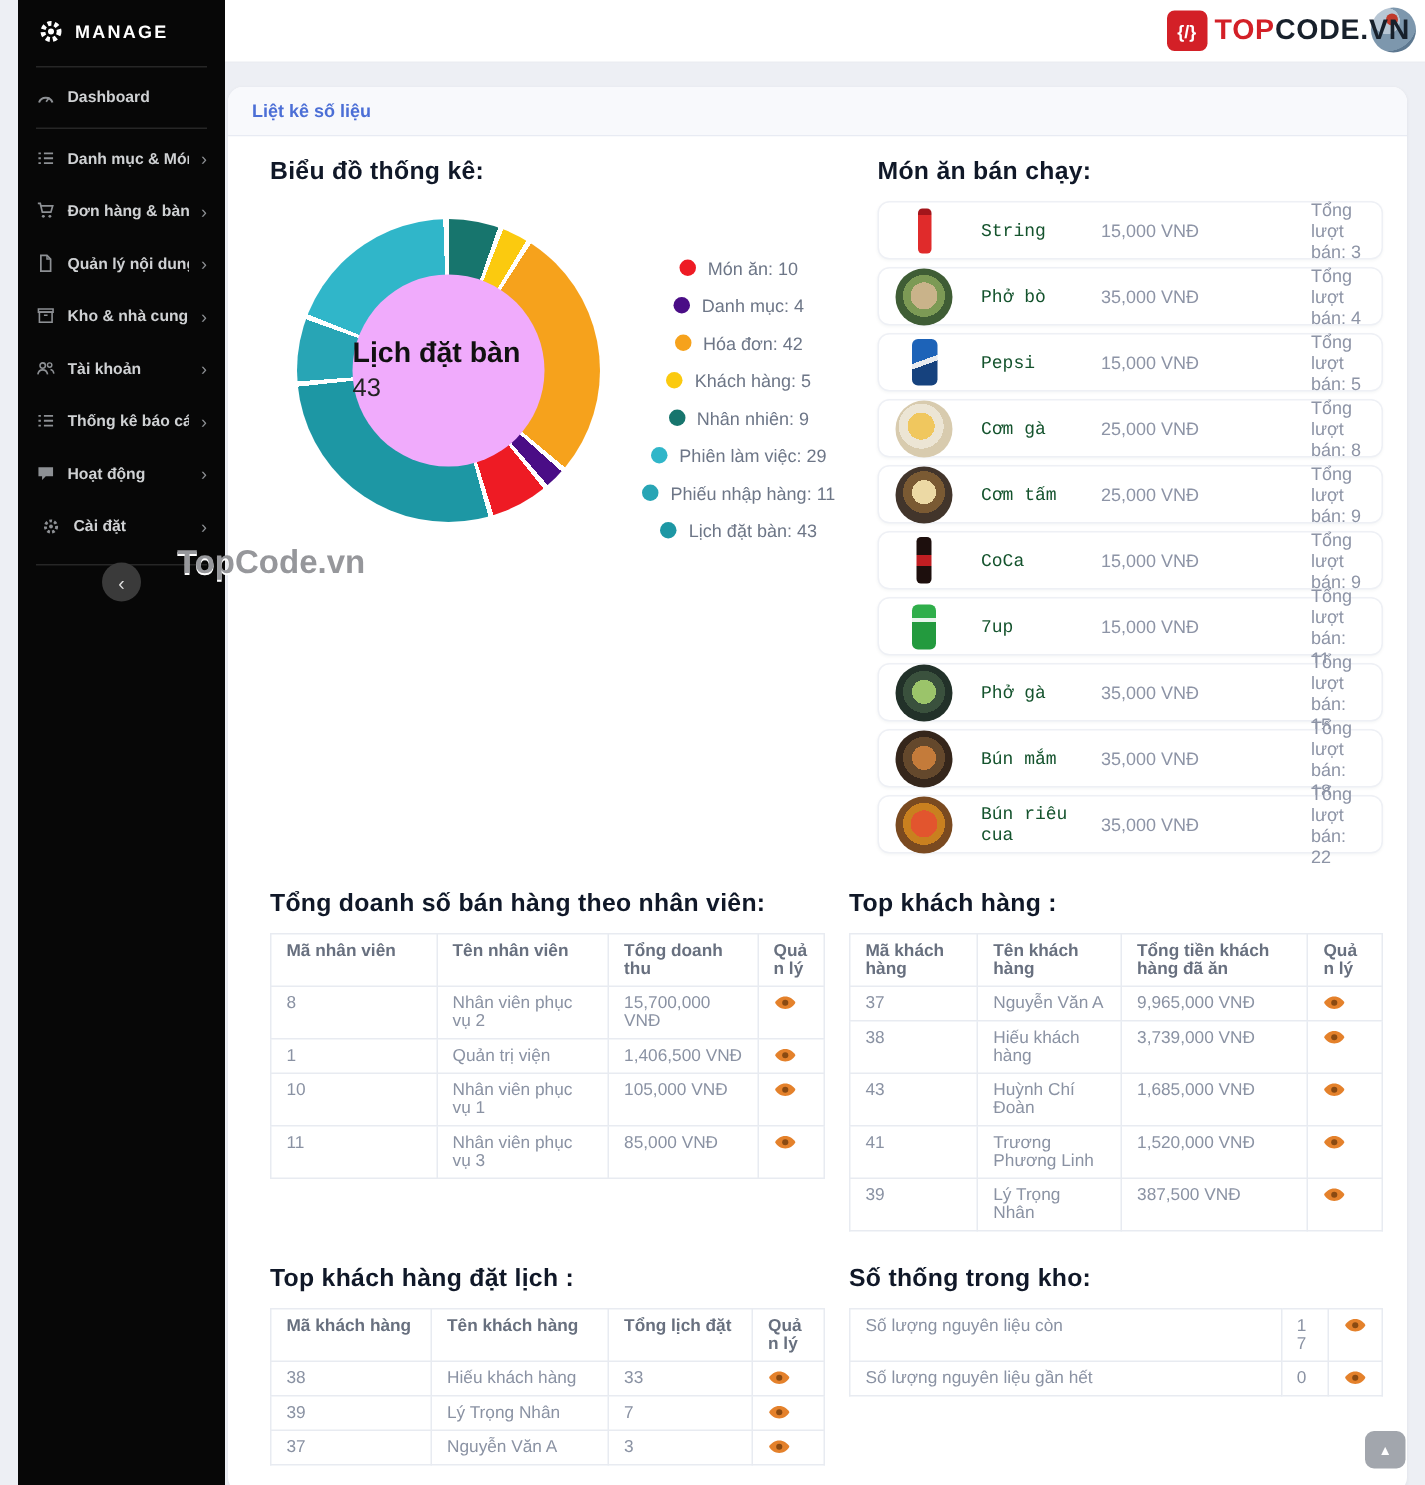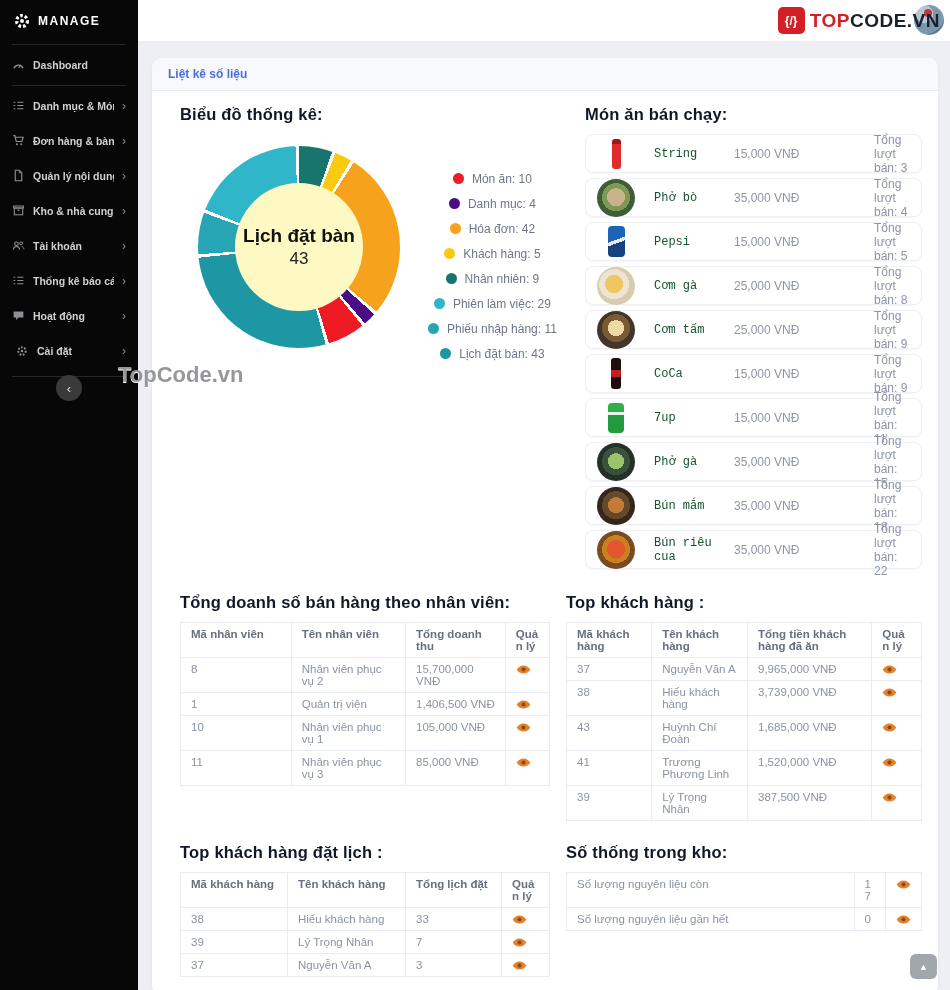--- a/index.html
+++ b/index.html
@@ -1,20 +1,20 @@
 <!DOCTYPE html>
 <html><head>
 <meta charset="utf-8">
 <style>
   html,body{margin:0;padding:0;}
   body{width:950px;height:990px;position:relative;overflow:hidden;
        font-family:"Liberation Sans","DejaVu Sans",sans-serif;
        background:#edeff4;-webkit-font-smoothing:antialiased;}
   
-  .sidebar{position:absolute;left:0;top:0;width:138px;height:100%;background:#070707;color:#c7c9cb;z-index:2;}
+  .sidebar{position:absolute;left:12px;top:0;width:138px;height:100%;background:#070707;color:#c7c9cb;z-index:2;}
   .brand{display:flex;align-items:center;gap:8px;height:42px;padding:0 14px;color:#fff;
          font-weight:bold;font-size:12px;letter-spacing:1.5px;}
   .sep{border:0;border-top:1px solid #262626;margin:2px 12px;}
   .side-item{display:flex;align-items:center;gap:8px;height:35px;padding:0 12px;font-size:10.5px;cursor:pointer;}
   .side-item .lbl{flex:1;white-space:nowrap;overflow:hidden;font-weight:bold;color:#cfd1d3;}
   .side-item .ic{width:13px;height:13px;color:#8d9094;flex:none;display:flex;align-items:center;}
   .side-item .chev{color:#8d9094;font-size:12px;}
   .dash-item{height:36px;}
   .collapse-btn{position:absolute;left:56px;top:375px;width:26px;height:26px;border-radius:50%;
         background:#3a3a3a;color:#ddd;display:flex;align-items:center;justify-content:center;
@@ -39,21 +39,21 @@
   .crumb{font-size:12px;color:#4c6fd6;font-weight:bold;cursor:pointer;}
   .panel-body{padding:12px 16px 18px 28px;}
   h2.sec{margin:2px 0 10px 0;font-size:16.5px;color:#101828;letter-spacing:.2px;}
   
   .row1{display:flex;}
   .col-chart{width:405px;flex:none;}
   .chart-flex{display:flex;align-items:flex-start;}
   .donut-wrap{position:relative;width:202px;height:202px;margin:12px 0 0 18px;flex:none;}
   .donut{width:202px;height:202px;border-radius:50%;}
   .hole{position:absolute;left:50%;top:50%;transform:translate(-50%,-50%);width:128px;height:128px;border-radius:50%;
-        background:#fef9c3;display:flex;flex-direction:column;align-items:center;justify-content:center;}
+        background:#f0abfc;display:flex;flex-direction:column;justify-content:center;}
   .hole .cl{font-size:19px;font-weight:bold;color:#111;}
   .hole .cv{font-size:17px;color:#222;margin-top:2px;}
   .legend{margin:32px 0 0 28px;}
   .leg-item{display:flex;align-items:center;gap:8px;height:25px;cursor:pointer;justify-content:center;}
   .leg-sw{width:11px;height:11px;border-radius:50%;flex:none;}
   .leg-tx{font-size:12px;color:#6d7687;}
   
   .col-list{flex:1;min-width:0;}
   .food-list{display:flex;flex-direction:column;gap:5px;}
   .food-card{height:37px;border:1px solid #eef0f5;border-radius:8px;background:#fff;display:flex;align-items:center;

